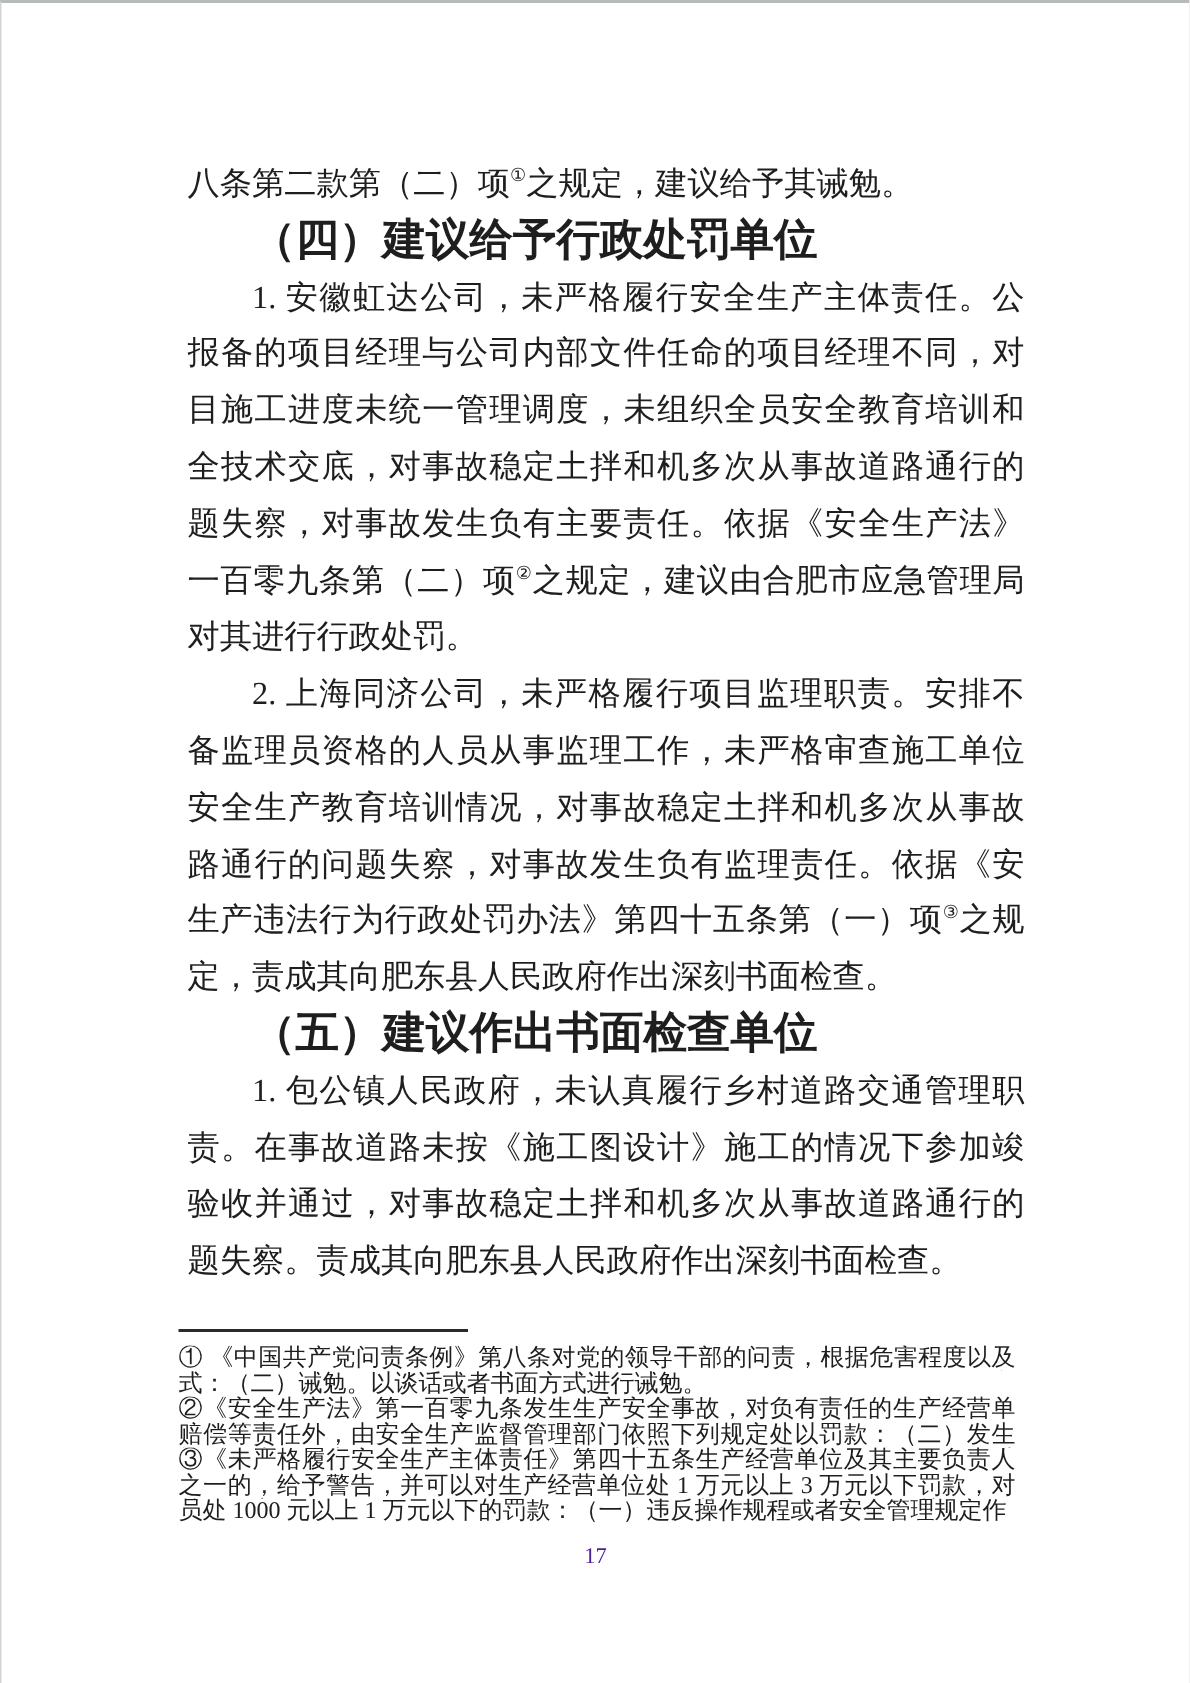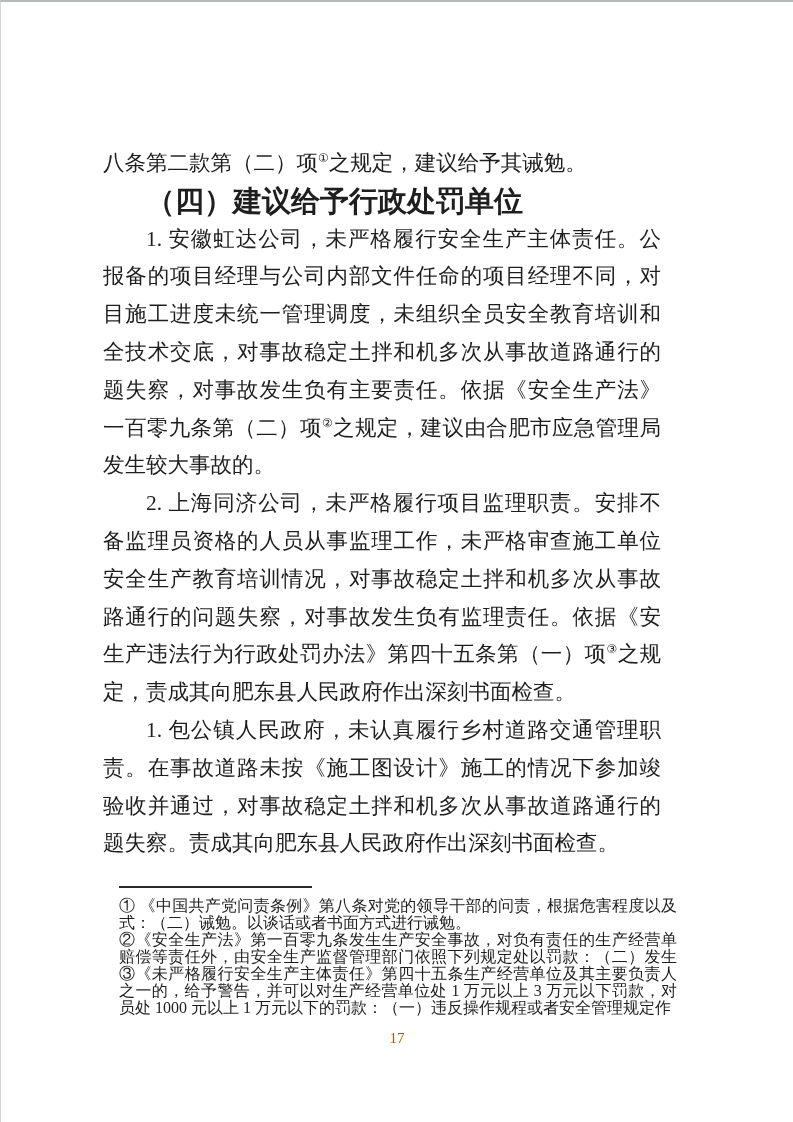--- a/index.html
+++ b/index.html
@@ -9,21 +9,21 @@
     margin:0 auto;
     background:#ffffff;
     box-sizing:border-box;
     border-top:2px solid #b7bbb7;
     border-left:1px solid #d2d6d2;
     font-family:"Liberation Serif","DejaVu Serif",serif;
     color:#1e1e1e;
     overflow:hidden;
   }
   .body-text{
-    position:absolute;left:102px;top:102px;width:558px;margin-top:41px;
+    position:absolute;left:124px;top:102px;width:558px;
   }
   .line{
     height:37.8px;line-height:37.8px;
     font-size:21.5px;
     text-align:left;
     overflow:hidden;
     white-space:normal;
   }
   .line.fill{
     text-align:justify;
@@ -55,44 +55,45 @@
   }
   .fn-line.fill{
     text-align:justify;
     text-align-last:justify;
     text-justify:inter-character;
   }
   .page-number{
     position:absolute;left:0;top:1028px;width:100%;
     text-align:center;
     font-size:15px;
-    color:#a16207;
+    color:#4c1d95;
   }
 </style>
 </head>
 <body>
 
 <div class="page">
 
   <div class="body-text">
       <div class="line">八条第二款第（二）项<sup class="fn-ref">①</sup>之规定，建议给予其诫勉。</div>
       <div class="line heading indent">（四）建议给予行政处罚单位</div>
       <div class="line indent fill">1. 安徽虹达公司，未严格履行安全生产主体责任。公司</div>
       <div class="line fill">报备的项目经理与公司内部文件任命的项目经理不同，对项</div>
       <div class="line fill">目施工进度未统一管理调度，未组织全员安全教育培训和安</div>
       <div class="line fill">全技术交底，对事故稳定土拌和机多次从事故道路通行的问</div>
       <div class="line fill">题失察，对事故发生负有主要责任。依据《安全生产法》第</div>
       <div class="line fill">一百零九条第（二）项<sup class="fn-ref">②</sup>之规定，建议由合肥市应急管理局</div>
-      <div class="line">发生较大事故的。</div>
+      <div class="line">对其进行行政处罚。</div>
       <div class="line indent fill">2. 上海同济公司，未严格履行项目监理职责。安排不具</div>
       <div class="line fill">备监理员资格的人员从事监理工作，未严格审查施工单位的</div>
       <div class="line fill">安全生产教育培训情况，对事故稳定土拌和机多次从事故道</div>
       <div class="line fill">路通行的问题失察，对事故发生负有监理责任。依据《安全</div>
       <div class="line fill">生产违法行为行政处罚办法》第四十五条第（一）项<sup class="fn-ref">③</sup>之规</div>
       <div class="line">定，责成其向肥东县人民政府作出深刻书面检查。</div>
+      <div class="line heading indent">（五）建议作出书面检查单位</div>
       <div class="line indent fill">1. 包公镇人民政府，未认真履行乡村道路交通管理职</div>
       <div class="line fill">责。在事故道路未按《施工图设计》施工的情况下参加竣工</div>
       <div class="line fill">验收并通过，对事故稳定土拌和机多次从事故道路通行的问</div>
       <div class="line">题失察。责成其向肥东县人民政府作出深刻书面检查。</div>
     </div>
 
   <div class="footnotes">
     <div class="fn-sep"></div>
     <div>
         <div class="fn-line fill">① 《中国共产党问责条例》第八条对党的领导干部的问责，根据危害程度以及具体情况，可以采取以下方</div>

